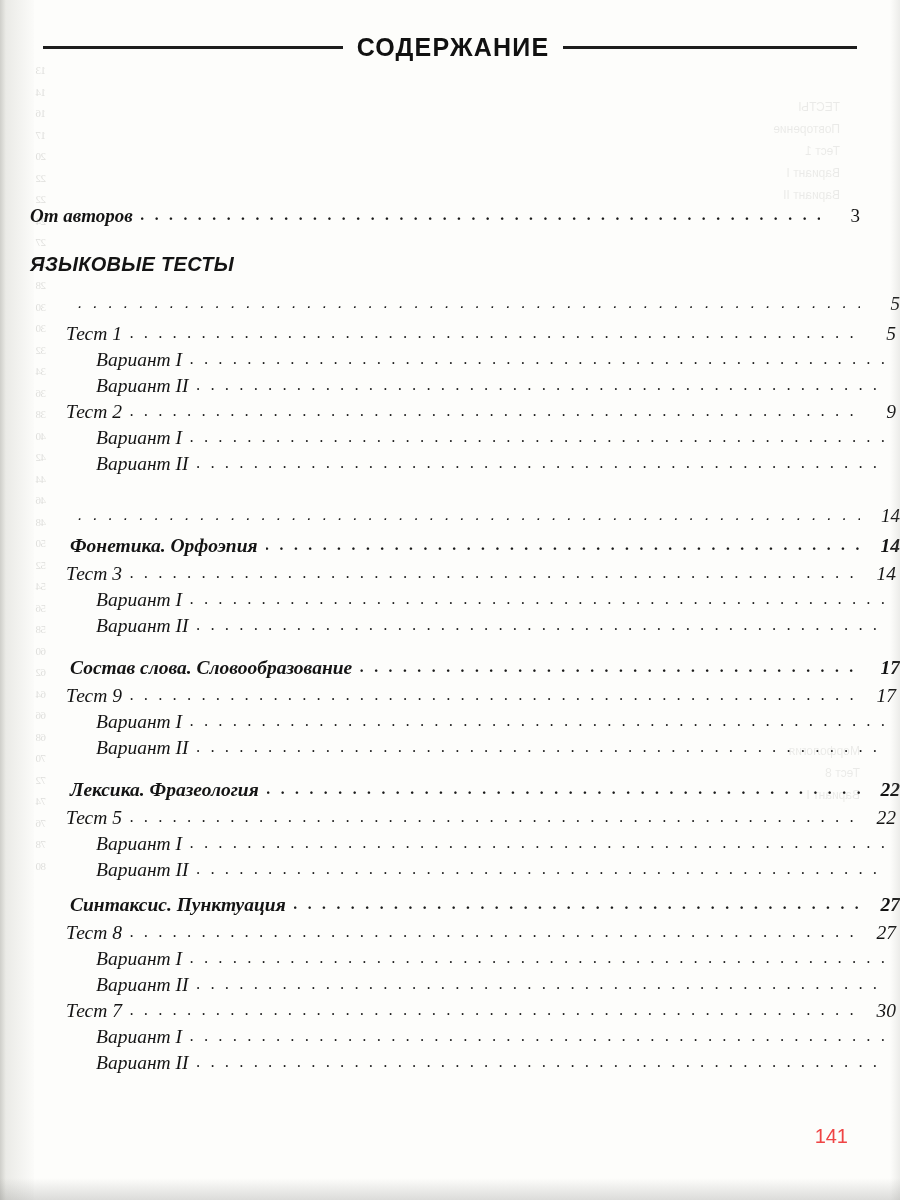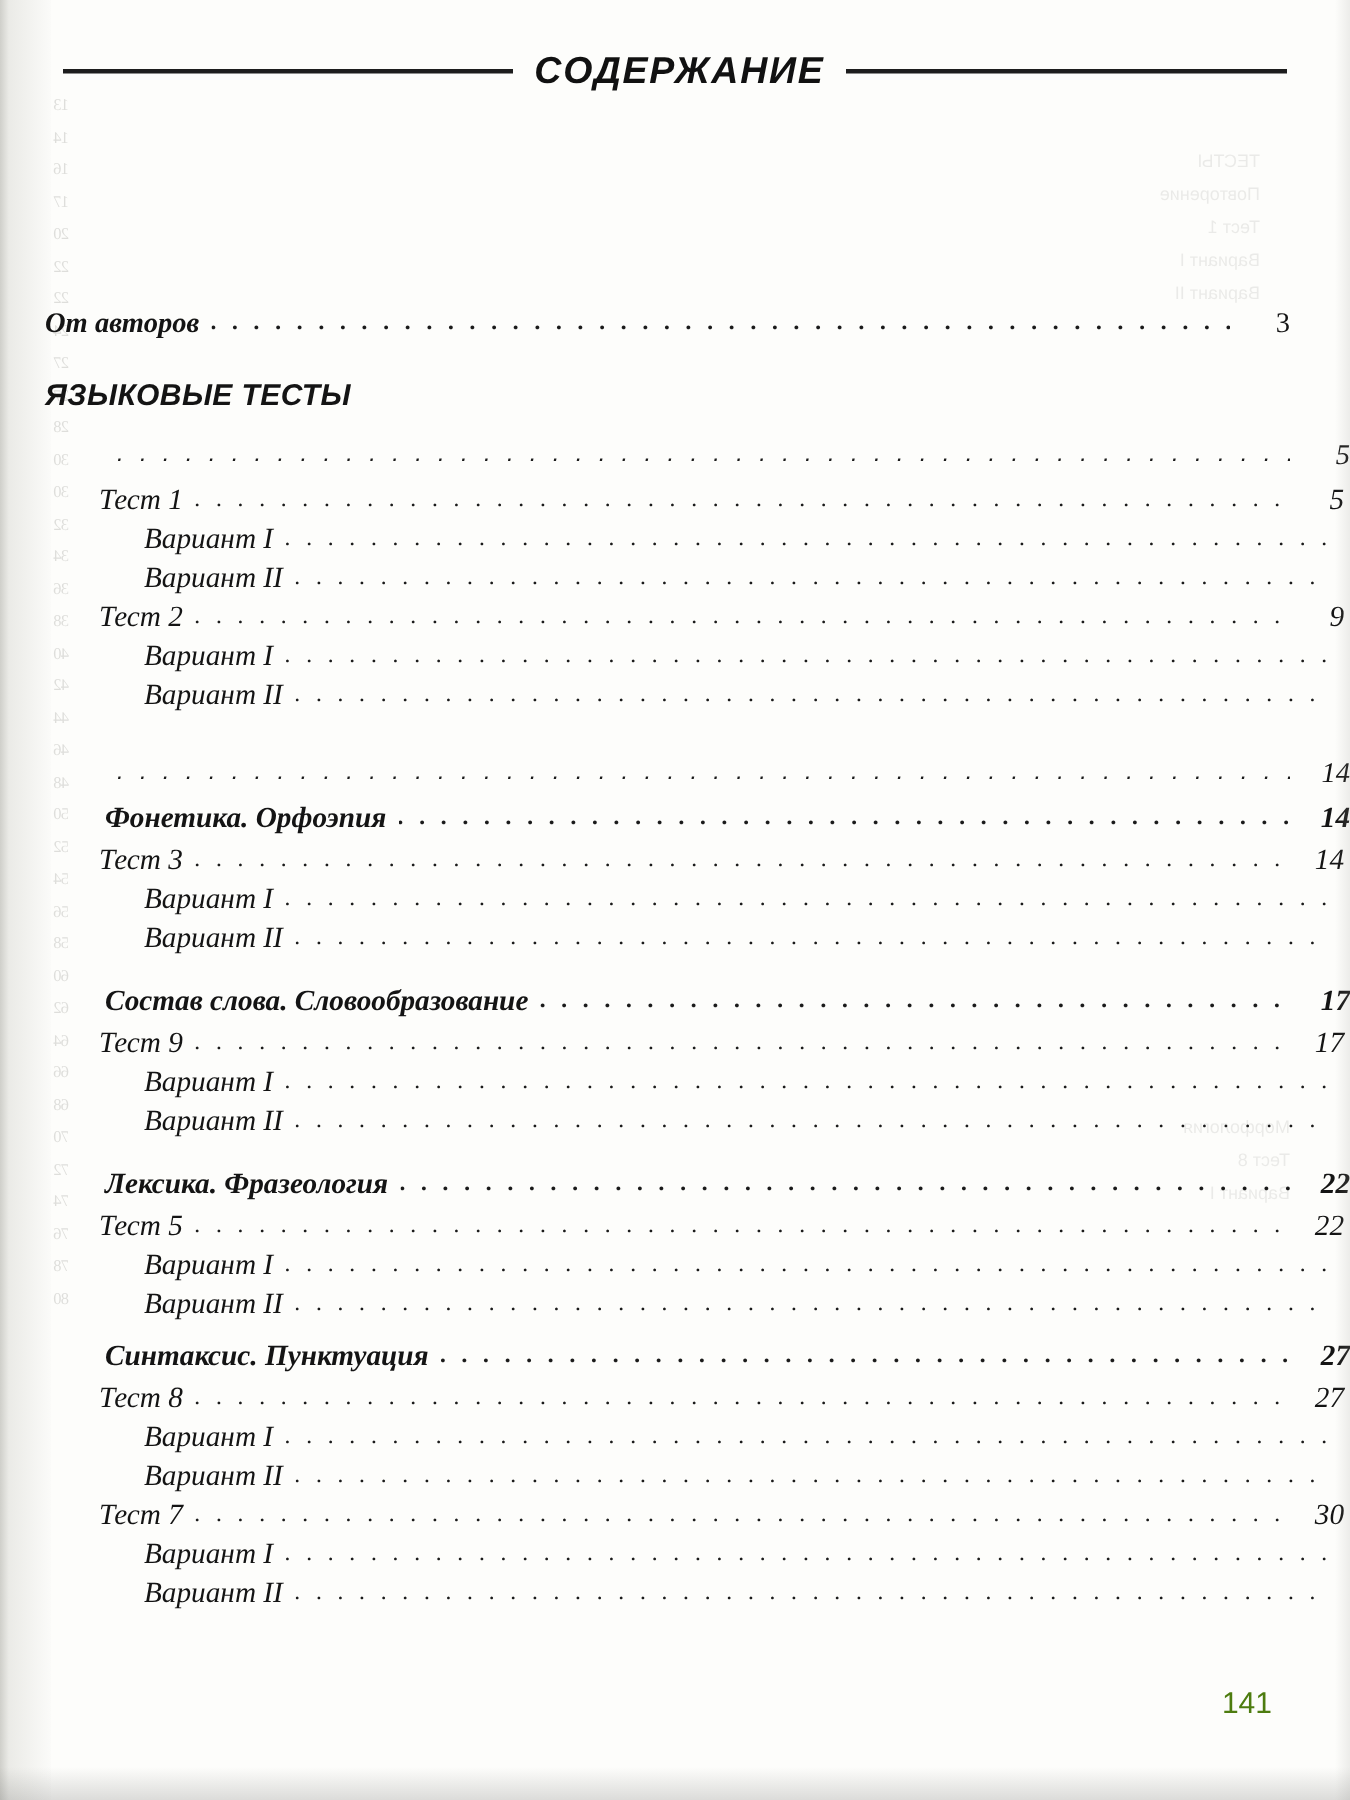--- a/index.html
+++ b/index.html
@@ -84,21 +84,20 @@
   
   .heading-wrap {
     position: absolute;
     left: 0;
     right: 0;
     top: 33px;
     display: flex;
     align-items: center;
     justify-content: center;
     gap: 14px;
-    font-style: italic;
   }
   .rule {
     height: 3px;
     background: #1d1d1d;
   }
   .rule-left { width: 300px; }
   .rule-right { width: 294px; }
   .heading-title {
     font-family: "Liberation Sans", sans-serif;
     font-weight: bold;
@@ -193,21 +192,21 @@
   .gap-lg { height: 26px; }
   .gap-md { height: 16px; }
   .gap-sm { height: 9px; }
 
   .folio {
     position: absolute;
     right: 52px;
     bottom: 52px;
     font-family: "Liberation Sans", sans-serif;
     font-size: 20px;
-    color: #4d7c0f;
+    color: #ef4444;
   }
 </style>
 </head>
 <body>
 
 <div class="page">
 
   <div class="left-gutter"></div>
   <div class="left-gutter-edge"></div>
 

